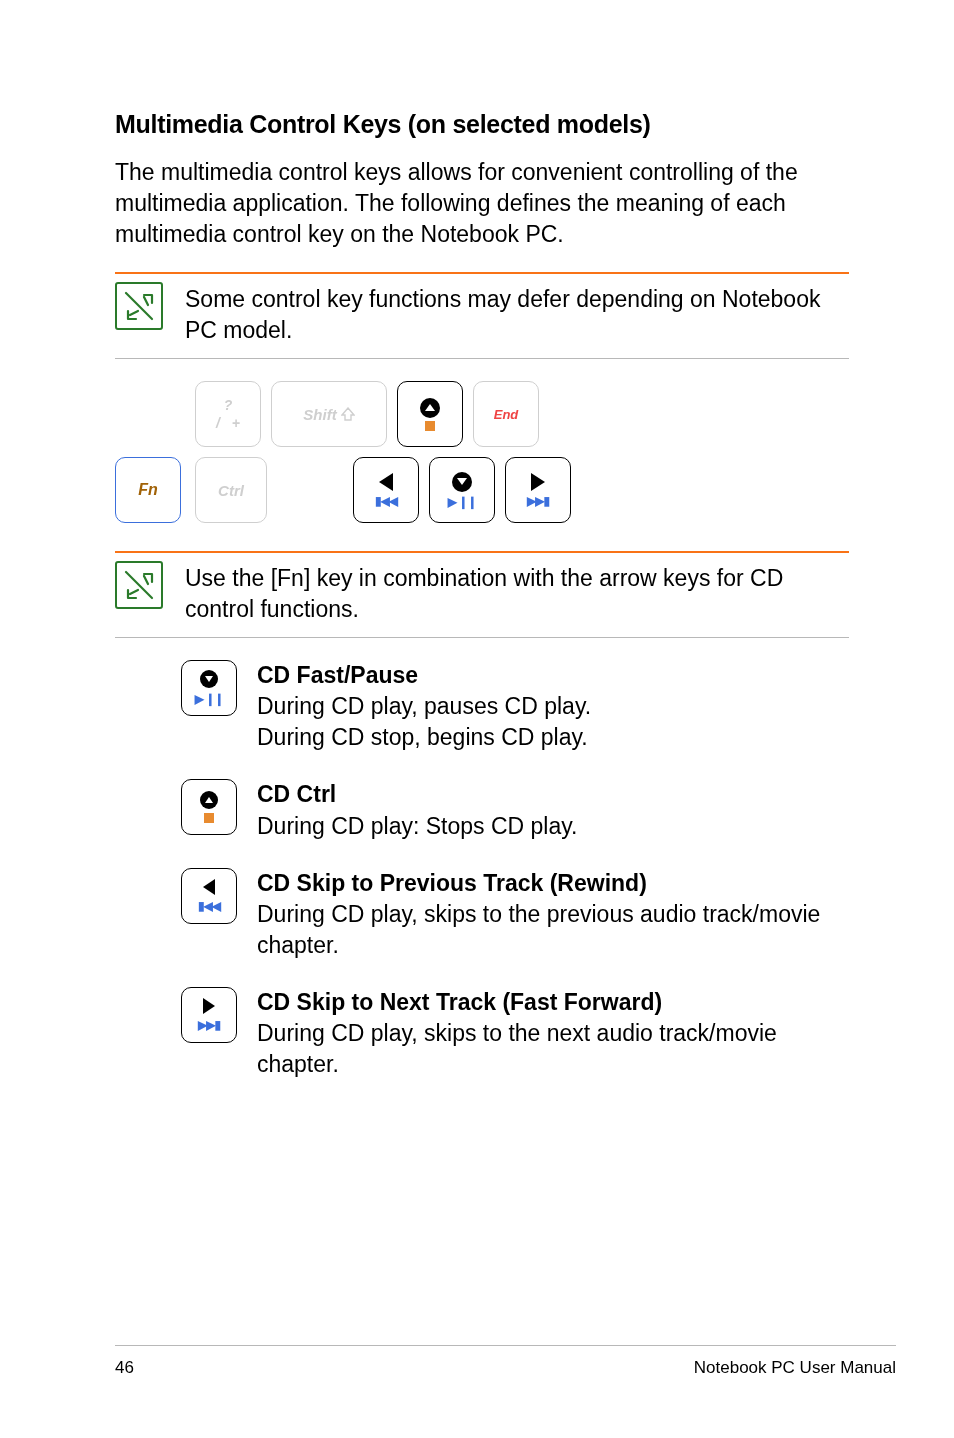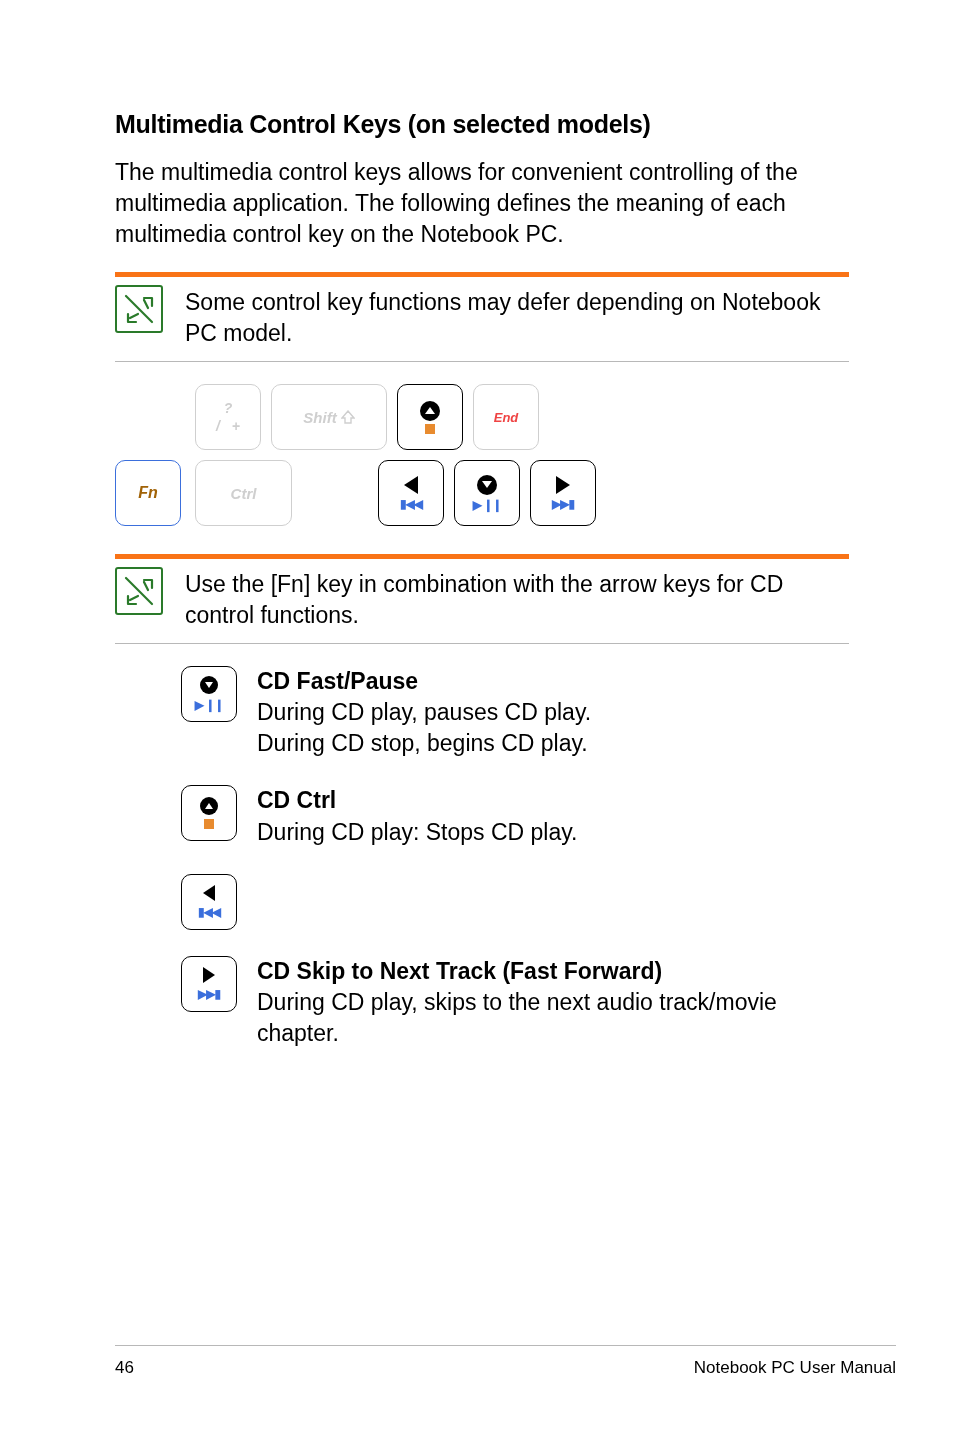--- a/index.html
+++ b/index.html
@@ -21,21 +21,21 @@
   }
   .intro {
     font-size: 23px;
     line-height: 1.35;
     margin-bottom: 22px;
   }
   .note-row {
     display: flex;
     align-items: flex-start;
     gap: 22px;
-    border-top: 5px solid #f97316;
+    border-top: 2px solid #f97316;
     border-bottom: 1px solid #b8b8b8;
     padding: 8px 0 12px 0;
     margin-bottom: 22px;
   }
   .note-icon {
     flex: 0 0 auto;
     width: 48px;
     height: 48px;
     border: 2.5px solid #2a7a2a;
     border-radius: 3px;
@@ -73,21 +73,21 @@
     color: #a16207;
     width: 66px;
     font-size: 16px;
     font-style: italic;
     font-weight: 600;
   }
   .key-slash { width: 66px; color: #cfcfcf; font-size: 14px; flex-direction: column; gap: 2px; font-style: italic; font-weight: 600; }
   .key-slash .top { font-size: 14px; }
   .key-slash .bot { font-size: 14px; display: flex; gap: 12px; }
   .key-shift { width: 116px; color: #cfcfcf; font-size: 15px; font-style: italic; font-weight: 600; gap: 4px; }
-  .key-ctrl { width: 97px; color: #cfcfcf; font-size: 15px; font-style: italic; font-weight: 600; }
+  .key-ctrl { width: 72px; color: #cfcfcf; font-size: 15px; font-style: italic; font-weight: 600; }
   .key-end { width: 66px; color: #ef4444; font-size: 13px; font-style: italic; font-weight: 600; }
   .key-arrow {
     width: 66px;
     height: 66px;
     border: 1.5px solid #000;
     border-radius: 10px;
     flex-direction: column;
     gap: 3px;
   }
   .key-arrow .tri-left { width:0;height:0;border-top:9px solid transparent;border-bottom:9px solid transparent;border-right:14px solid #000; }
@@ -232,20 +232,24 @@
         <div class="title">CD Ctrl</div>
         <div>During CD play: Stops CD play.</div>
       </div>
     </div>
 
     <div class="def-row">
       <div class="def-icon">
         <div style="width:0;height:0;border-top:8px solid transparent;border-bottom:8px solid transparent;border-right:12px solid #000"></div>
         <div class="sym-blue">▮◀◀</div>
       </div>
+      <div class="def-body">
+        <div class="title">CD Skip to Previous Track (Rewind)</div>
+        <div>During CD play, skips to the previous audio track/movie chapter.</div>
+      </div>
     </div>
 
     <div class="def-row">
       <div class="def-icon">
         <div style="width:0;height:0;border-top:8px solid transparent;border-bottom:8px solid transparent;border-left:12px solid #000"></div>
         <div class="sym-blue">▶▶▮</div>
       </div>
       <div class="def-body">
         <div class="title">CD Skip to Next Track (Fast Forward)</div>
         <div>During CD play, skips to the next audio track/movie chapter.</div>

